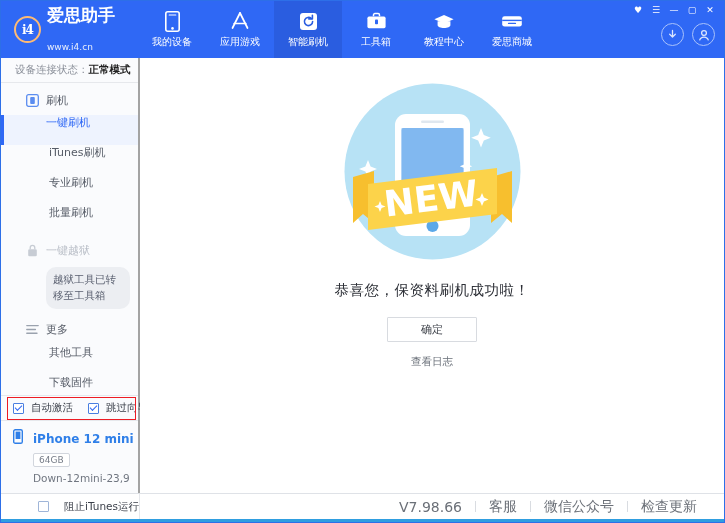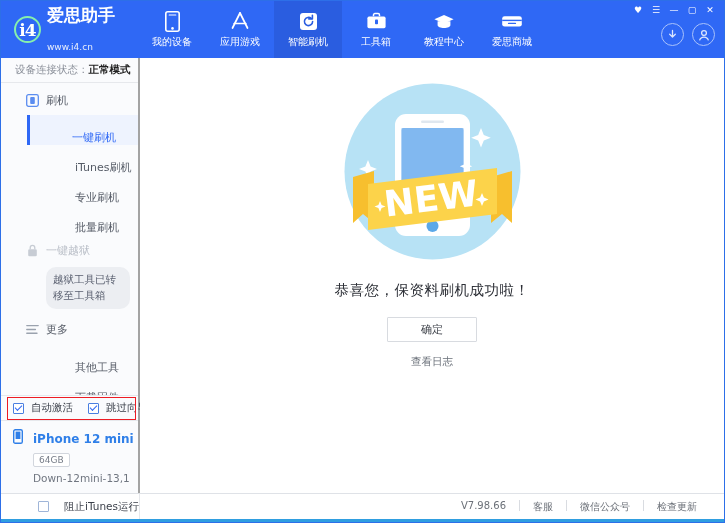--- a/index.html
+++ b/index.html
@@ -28,24 +28,24 @@
   }
   .logo-wrap {
     width: 130px;
     display: flex; align-items: center;
     padding-left: 13px;
     gap: 6px;
   }
   .logo-circle {
     width: 27px; height: 27px;
     border-radius: 50%;
-    border: 2px solid #86efac;
+    border: 2px solid #fdba74;
     color: #ffffff;
     display: flex; align-items: center; justify-content: center;
-    font-size: 17px; font-weight: bold;
+    font-size: 12px; font-weight: bold;
     font-family: "DejaVu Serif", serif;
     letter-spacing: -1px;
   }
   .logo-text { display: flex; flex-direction: column; line-height: 1; }
   .logo-name {
     color: #fff; font-size: 17px; font-weight: bold;
     letter-spacing: 0px;
   }
   .logo-url {
     color: #e8eefc; font-size: 9px; margin-top: 19px;
@@ -119,26 +119,25 @@
 
   .menu { flex: 1; overflow: hidden; padding-top: 2px; }
   .menu-group-head {
     display: flex; align-items: center; gap: 7px;
     height: 30px; padding-left: 25px;
     font-size: 11px; color: #555b66;
   }
   .menu-group-head.dim { color: #b9bec7; }
   .group-icon { width: 13px; height: 13px; display:flex; align-items:center; justify-content:center;}
   .menu-item {
-    height: 30px; display: flex; align-items: flex-end;
+    height: 30px; display: flex; align-items: flex-start;
     padding-left: 45px;
     font-size: 11px; color: #555b66;
     cursor: pointer;
     border-left: 3px solid transparent;
-    margin-left: 26px;
   }
   .menu-item.active {
     background: #eef3fe;
     color: #2f68f5;
     border-left: 3px solid #2f68f5;
     padding-left: 42px;
   }
   .tooltip-box {
     margin: 2px 10px 6px 45px;
     background: #eceef2;
@@ -255,24 +254,24 @@
   .footer-left {
     width: 139px;
     display: flex; align-items: center; 
     padding-left: 37px;
     border-right: 1px solid #e6e8ec;
     height: 100%;
     justify-content: space-between;
   }
   .footer-right {
     flex: 1;
-    display: flex; justify-content: flex-end;
+    display: flex; align-items: center; justify-content: flex-end;
     gap: 0px;
     padding-right: 14px;
-    font-size: 10px; color: #6b7078;
+    font-size: 14px; color: #6b7078;
   }
   .f-item { padding: 0 13px; cursor: pointer; white-space: nowrap; }
   .f-item.ver { cursor: default; }
   .f-sep { width: 1px; height: 11px; background: #d9dce1; }
   .bottom-accent {
     height: 3px; background: #2f9ee0;
   }
 </style>
 </head>
 <body>
@@ -448,21 +447,21 @@
           <div class="device-title-row">
             <span>
               <svg width="10" height="15" viewBox="0 0 10 15">
                   <rect x="0.7" y="0.7" width="8.6" height="13.6" rx="1.6" fill="none" stroke="#2f7fe8" stroke-width="1.4"></rect>
                   <rect x="2.6" y="2.6" width="4.8" height="7.4" fill="#2f7fe8"></rect>
                 </svg>
             </span>
             <span class="device-name">iPhone 12 mini</span>
           </div>
           <div class="device-cap">64GB</div>
-          <div class="device-model">Down-12mini-13,1</div>
+          <div class="device-model">Down-12mini-23,9</div>
         </div>
       </div>
     </div>
 
     <div class="main">
 
       <div class="illus">
         <svg width="183" height="183" viewBox="0 0 183 183">
           <circle cx="91.5" cy="91.5" r="88" fill="#b7e2f5"></circle>
 

